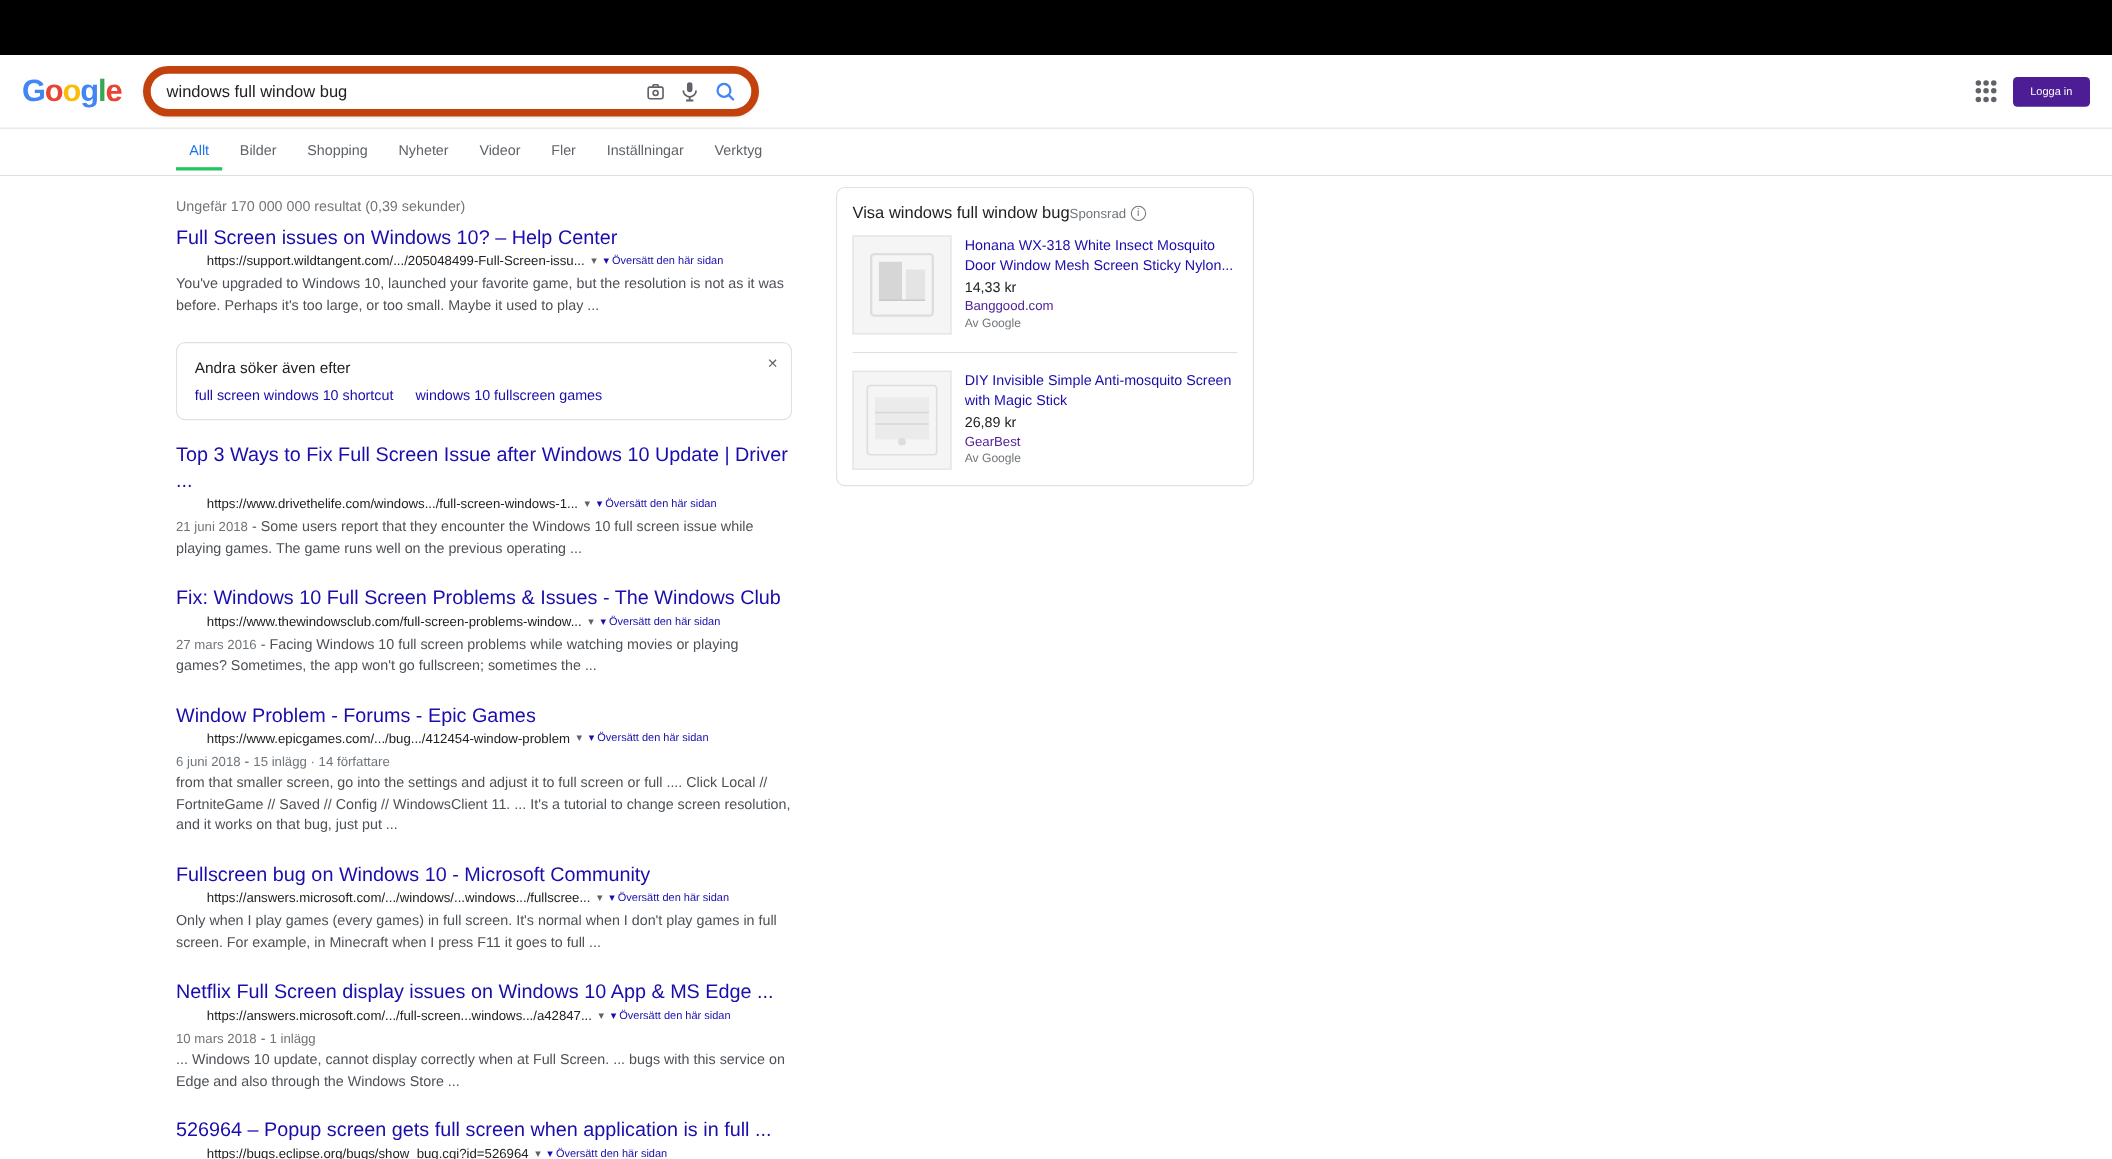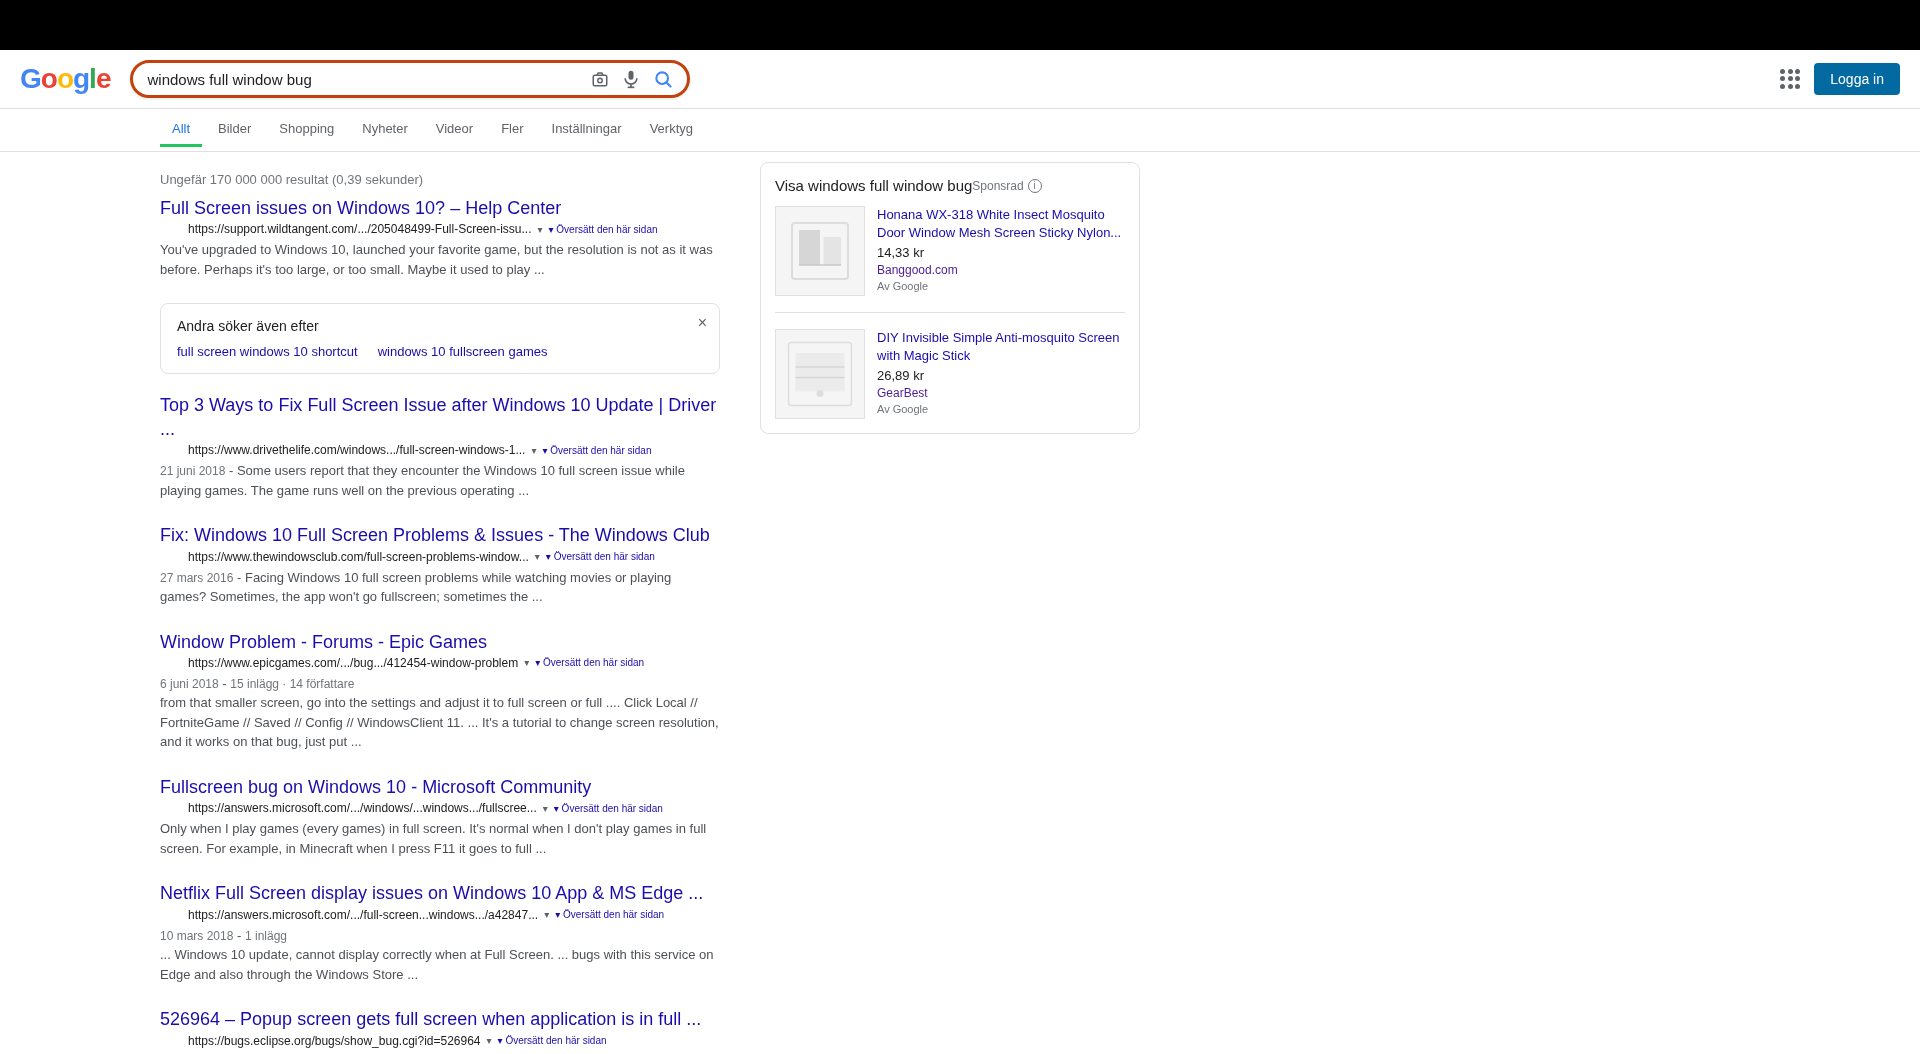--- a/index.html
+++ b/index.html
@@ -30,21 +30,21 @@
     .logo-g { color: #4285F4; }
     .logo-o1 { color: #EA4335; }
     .logo-o2 { color: #FBBC05; }
     .logo-g2 { color: #4285F4; }
     .logo-l { color: #34A853; }
     .logo-e { color: #EA4335; }
 
     .search-bar-container {
       display: flex;
       align-items: center;
-      border: 3px solid #c2410c;
+      border: 7px solid #c2410c;
       border-radius: 24px;
       padding: 6px 14px;
       width: 560px;
       gap: 10px;
       box-shadow: 0 1px 3px rgba(0,0,0,0.1);
     }
 
     .search-input {
       border: none;
       outline: none;
@@ -104,26 +104,26 @@
     }
 
     .grid-dot {
       background: #5f6368;
       border-radius: 50%;
       width: 5px;
       height: 5px;
     }
 
     .login-btn {
-      background: #0369a1;
+      background: #4c1d95;
       color: #fff;
       border: none;
       border-radius: 4px;
       padding: 8px 16px;
-      font-size: 14px;
+      font-size: 10px;
       cursor: pointer;
       font-weight: 500;
     }
 
     .nav-tabs {
       display: flex;
       align-items: center;
       padding: 4px 160px;
       gap: 4px;
       border-bottom: 1px solid #e0e0e0;

